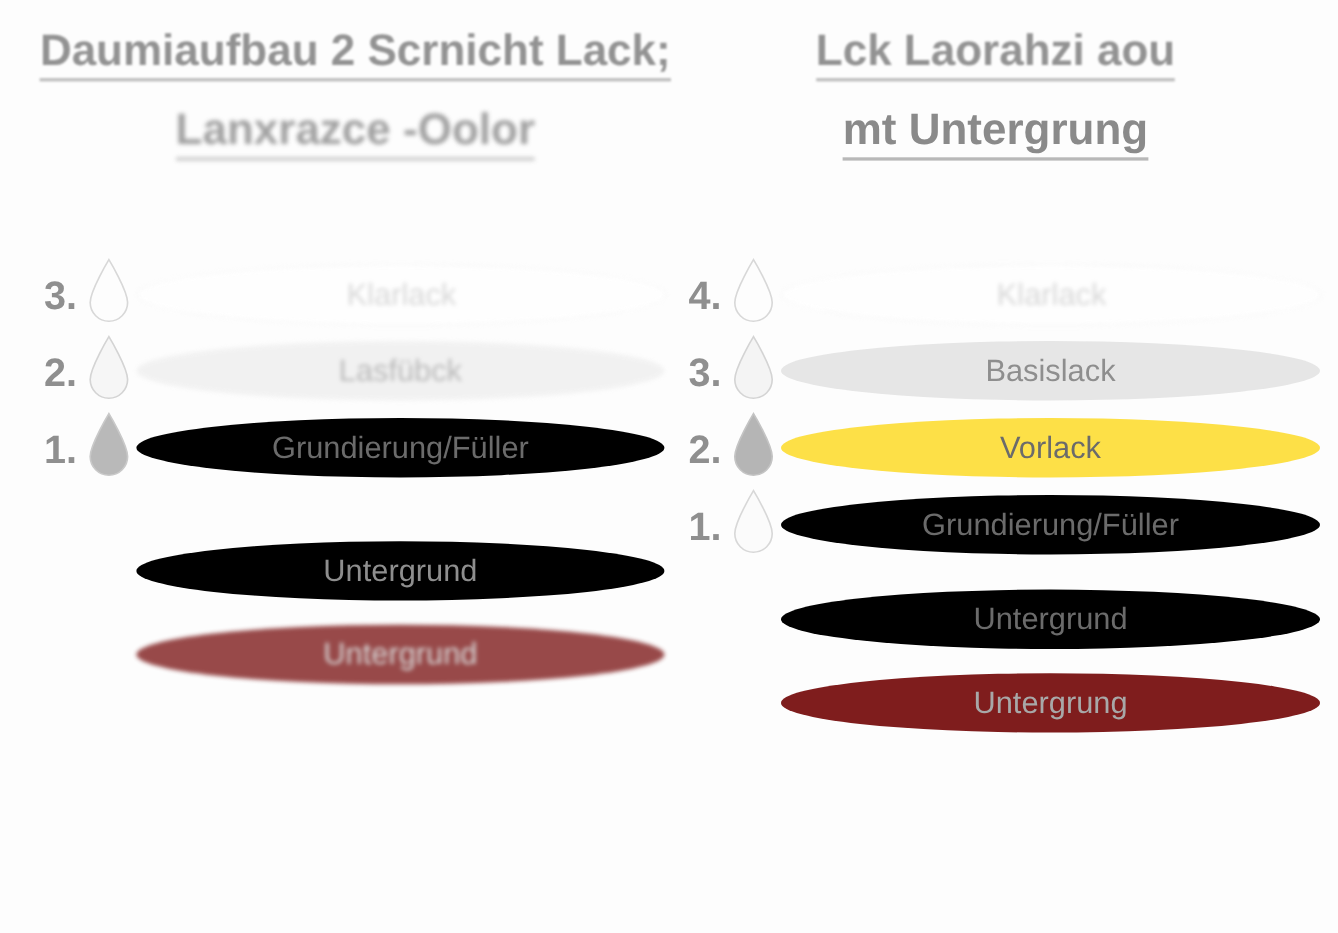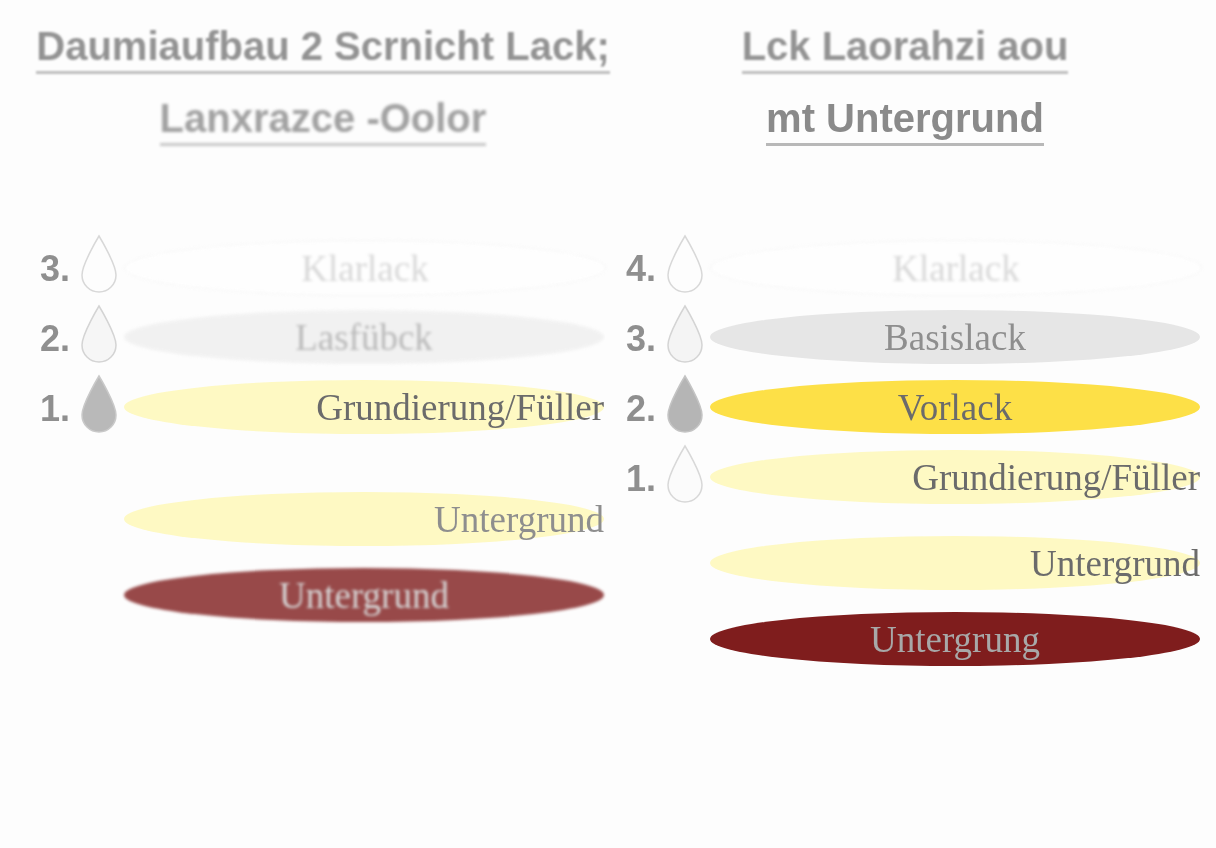--- a/index.html
+++ b/index.html
@@ -92,65 +92,64 @@
     position: absolute;
     left: 110px;
     top: 10px;
     height: 54px;
     border-radius: 50% / 50%;
     display: flex;
     align-items: center;
     justify-content: center;
   }
   .ellipse span {
-    font-size: 37px;
+    font-size: 28px;
     color: #6f6f6f;
     white-space: nowrap;
-    font-family: Liberation Serif, serif;
   }
 
   
   .col-left  .ellipse { width: 480px; }
   .col-right .ellipse { width: 490px; }
 
   .ellipse.wide-r { width: 490px; }
 
   
   .ground-row {
     position: relative;
     height: 76px;
   }
   .ground-row .ellipse { top: 8px; }
 
   
   .tone-clear   { background: #ffffff; border: 1px solid #f0f0f0; }
   .tone-vlight  { background: #efefef; }
   .tone-light   { background: #e6e6e6; }
-  .tone-mid     { background: #fef9c3; justify-content: flex-end; }
+  .tone-mid     { background: #000000; }
   .tone-dark    { background: #fde047; }
   .tone-ghost   { background: #7f1d1d; }
 
   .txt-faint  { color: #cfcfcf !important; }
   .txt-soft   { color: #a8a8a8 !important; }
   .txt-mid    { color: #8e8e8e !important; }
   .txt-strong { color: #6b6b6b !important; }
 </style>
 </head>
 <body>
 
 <div class="canvas">
 
   <div class="title-block title-left">
     <div class="title-line blur-a">Daumiaufbau 2 Scrnicht Lack;</div>
     <div class="title-sub"><span class="title-line blur-b">Lanxrazce -Oolor</span></div>
   </div>
 
   <div class="title-block title-right">
     <div class="title-line blur-a">Lck Laorahzi aou</div>
-    <div class="title-sub"><span class="title-line blur-c">mt Untergrund</span></div>
+    <div class="title-sub"><span class="title-line blur-c">mt Untergrung</span></div>
   </div>
 
   <div class="column col-left">
 
     <div class="layer-row">
       <div class="step-num blur-c">3.</div>
       <div class="drop">
         <svg width="42" height="62" viewBox="0 0 42 62">
           <path d="M21 2 C21 2 4 30 4 41 a17 17 0 0 0 34 0 C38 30 21 2 21 2 Z" fill="#fdfdfd" stroke="#d8d8d8" stroke-width="1.5"></path>
         </svg>

